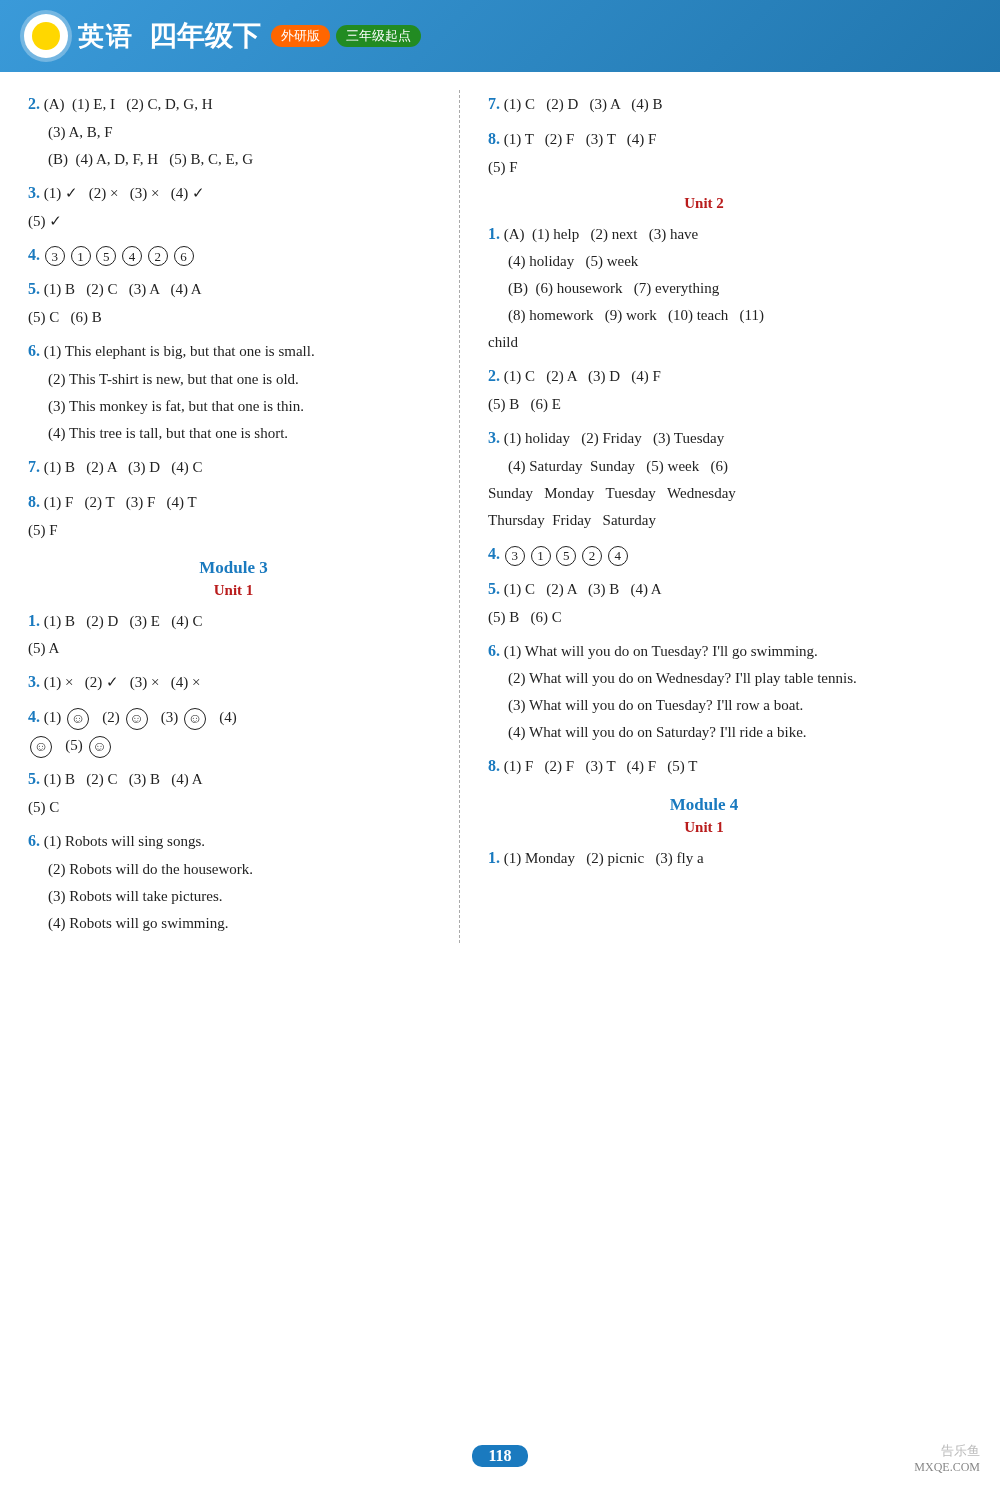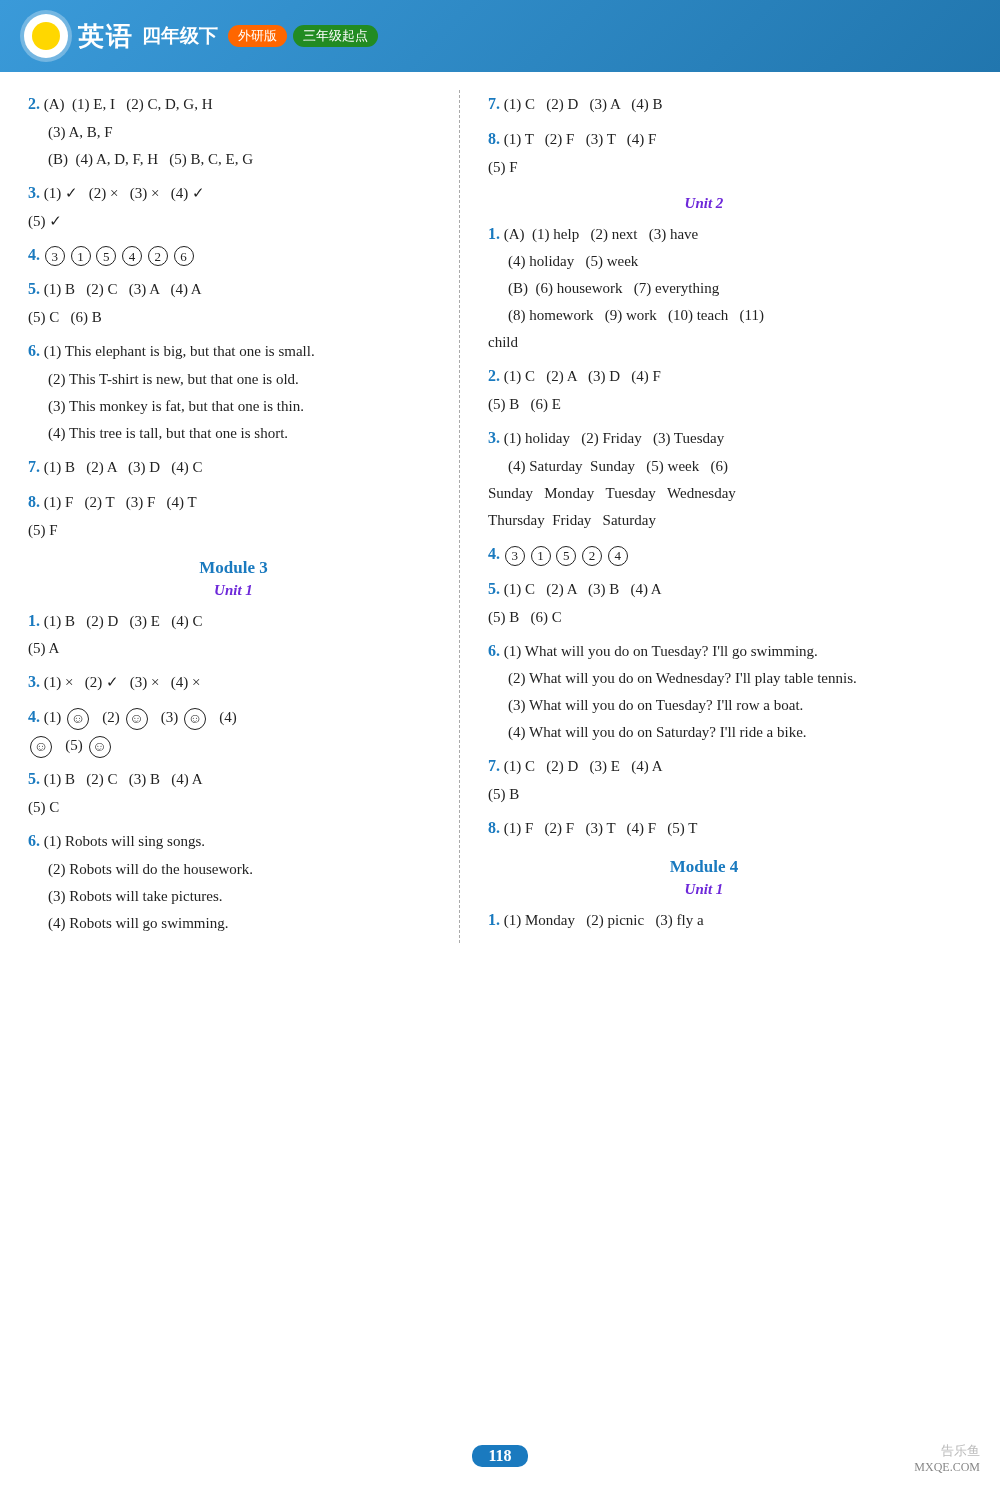--- a/index.html
+++ b/index.html
@@ -38,24 +38,24 @@
       display: block;
     }
     .header-title-cn {
       font-size: 26px;
       font-weight: bold;
       color: #fff;
       letter-spacing: 2px;
       font-family: "SimHei", "黑体", sans-serif;
     }
     .header-grade {
-      font-size: 19px;
-      font-weight: bold;
-      color: #fff;
-      margin-left: 8px;
+      font-size: 28px;
+      font-weight: bold;
+      color: #fff;
+      margin-left: 15px;
       font-family: "SimHei", "黑体", sans-serif;
     }
     .header-badge {
       background: #ff6600;
       color: #fff;
       border-radius: 12px;
       padding: 2px 10px;
       font-size: 13px;
       margin-left: 10px;
       font-family: "SimHei", sans-serif;
@@ -90,25 +90,24 @@
       text-align: center;
       font-weight: bold;
       color: #1a7abf;
       font-size: 17px;
       margin: 14px 0 4px 0;
       font-family: "Times New Roman", serif;
     }
     .unit-title {
       text-align: center;
       font-weight: bold;
-      color: #6d28d9;
+      color: #b91c1c;
       font-size: 15px;
       margin: 4px 0 8px 0;
       font-family: "Times New Roman", serif;
-      font-style: italic;
     }
 
     
     .answer-block {
       margin-bottom: 6px;
       line-height: 1.8;
     }
     .answer-num {
       font-weight: bold;
       color: #1a7abf;
@@ -328,25 +327,20 @@
     </div>
 
     <div class="answer-block">
       <span class="answer-num">6.</span>
       <span> (1) What will you do on Tuesday? I'll go swimming.</span><br>
       <span class="indent">(2) What will you do on Wednesday? I'll play table tennis.</span><br>
       <span class="indent">(3) What will you do on Tuesday? I'll row a boat.</span><br>
       <span class="indent">(4) What will you do on Saturday? I'll ride a bike.</span>
     </div>
 
-    <div class="answer-block">
-      <span class="answer-num">7.</span>
-      <span> (1) C &nbsp;&nbsp;(2) D &nbsp;&nbsp;(3) E &nbsp;&nbsp;(4) A</span><br>
-      <span>(5) B</span>
-    </div>
 
     <div class="answer-block">
       <span class="answer-num">8.</span>
       <span> (1) F &nbsp;&nbsp;(2) F &nbsp;&nbsp;(3) T &nbsp;&nbsp;(4) F &nbsp;&nbsp;(5) T</span>
     </div>
 
     <div class="module-title" style="margin-top:14px;">Module 4</div>
     <div class="unit-title">Unit 1</div>
 
     <div class="answer-block">

